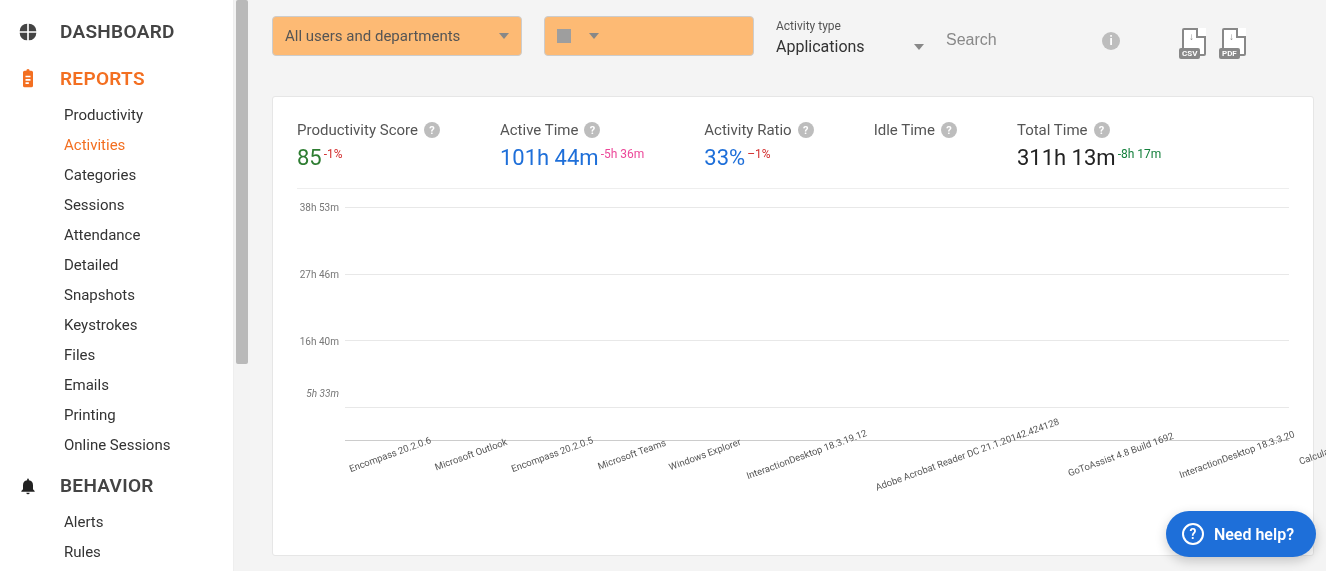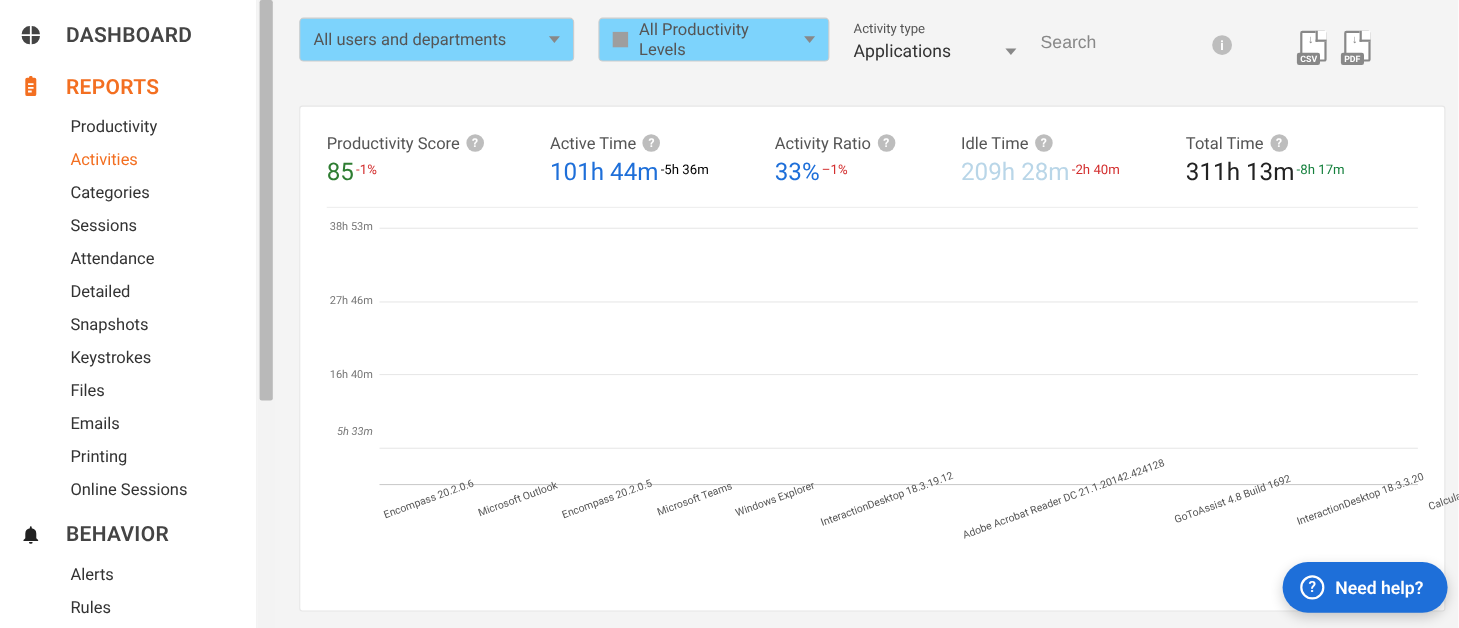--- a/index.html
+++ b/index.html
@@ -13,21 +13,21 @@
   .nav-header { display: flex; align-items: center; padding: 10px 0 10px 18px; font-weight: 600; font-size: 19px; letter-spacing: .3px; color:#444;}
   .nav-header.active { color: #f36f21; }
   .nav-header svg, .nav-header .gicon { margin-right: 22px; width: 20px; height: 20px; flex: 0 0 20px;}
   .nav-items { margin-left: 64px; }
   .nav-item { padding: 6px 0; font-size: 15px; color: #333; cursor: pointer; }
   .nav-item.active { color: #f36f21; }
 
   .main { position: absolute; left: 250px; top: 0; right: 0; bottom: 0; background: #f4f4f4; }
 
   .filter-bar { padding: 16px 0 18px 22px; display: flex; align-items: flex-end; gap: 22px; }
-  .dropdown { background: #7dd3fc; border: 1px solid #ccc; border-radius: 4px; height: 40px; display: flex; align-items: center; padding: 0 12px; position: relative; cursor: pointer; }
+  .dropdown { background: #fdba74; border: 1px solid #ccc; border-radius: 4px; height: 40px; display: flex; align-items: center; padding: 0 12px; position: relative; cursor: pointer; }
   .dropdown .dd-text { color: #555; font-size: 15px; flex: 1; }
   .dropdown .dd-caret { width: 0; height: 0; border-left: 5px solid transparent; border-right: 5px solid transparent; border-top: 6px solid #888; margin-left: 8px; }
   .dd1 { width: 250px; }
   .dd2 { width: 210px; }
   .dd2 .swatch { width: 14px; height: 14px; background:#9e9e9e; margin-right: 10px; }
   .activity-type { width: 148px; }
   .activity-type .lbl { font-size: 12px; color:#555; margin-bottom: 4px; }
   .activity-type .dd-row { display:flex; align-items:center; justify-content:space-between; cursor:pointer;}
   .activity-type .dd-val { font-size: 16px; color:#333; }
   .activity-type .dd-caret { width:0;height:0;border-left:5px solid transparent;border-right:5px solid transparent;border-top:6px solid #888;}
@@ -117,21 +117,20 @@
 
 <div class="main">
 
   <div class="filter-bar">
     <div class="dropdown dd1">
       <span class="dd-text">All users and departments</span>
       <span class="dd-caret"></span>
     </div>
     <div class="dropdown dd2">
       <span class="swatch"></span>
-      <span class="dd-text">All Productivity Levels</span>
       <span class="dd-caret"></span>
     </div>
     <div class="activity-type">
       <div class="lbl">Activity type</div>
       <div class="dd-row">
         <span class="dd-val">Applications</span>
         <span class="dd-caret"></span>
       </div>
     </div>
     <div class="search-wrap">
@@ -158,36 +157,32 @@
           <div class="m-label">Productivity Score <span class="help-dot">?</span></div>
           <div class="m-value" style="color: rgb(46, 125, 50);">
             <span>85</span>
             <span class="m-delta" style="color: rgb(211, 47, 47);">-1%</span>
           </div>
         </div>
         <div class="metric">
           <div class="m-label">Active Time <span class="help-dot">?</span></div>
           <div class="m-value" style="color: rgb(30, 111, 217);">
             <span>101h 44m</span>
-            <span class="m-delta" style="color: #000000;">-5h 36m</span>
+            <span class="m-delta" style="color: #ec4899;">-5h 36m</span>
           </div>
         </div>
         <div class="metric">
           <div class="m-label">Activity Ratio <span class="help-dot">?</span></div>
           <div class="m-value" style="color: rgb(30, 111, 217);">
             <span>33%</span>
             <span class="m-delta" style="color: rgb(211, 47, 47);">–1%</span>
           </div>
         </div>
         <div class="metric">
           <div class="m-label">Idle Time <span class="help-dot">?</span></div>
-          <div class="m-value" style="color: rgb(185, 214, 232);">
-            <span>209h 28m</span>
-            <span class="m-delta" style="color: rgb(211, 47, 47);">-2h 40m</span>
-          </div>
         </div>
         <div class="metric">
           <div class="m-label">Total Time <span class="help-dot">?</span></div>
           <div class="m-value" style="color: rgb(34, 34, 34);">
             <span>311h 13m</span>
             <span class="m-delta" style="color: #15803d;">-8h 17m</span>
           </div>
         </div>
       </div>
 

